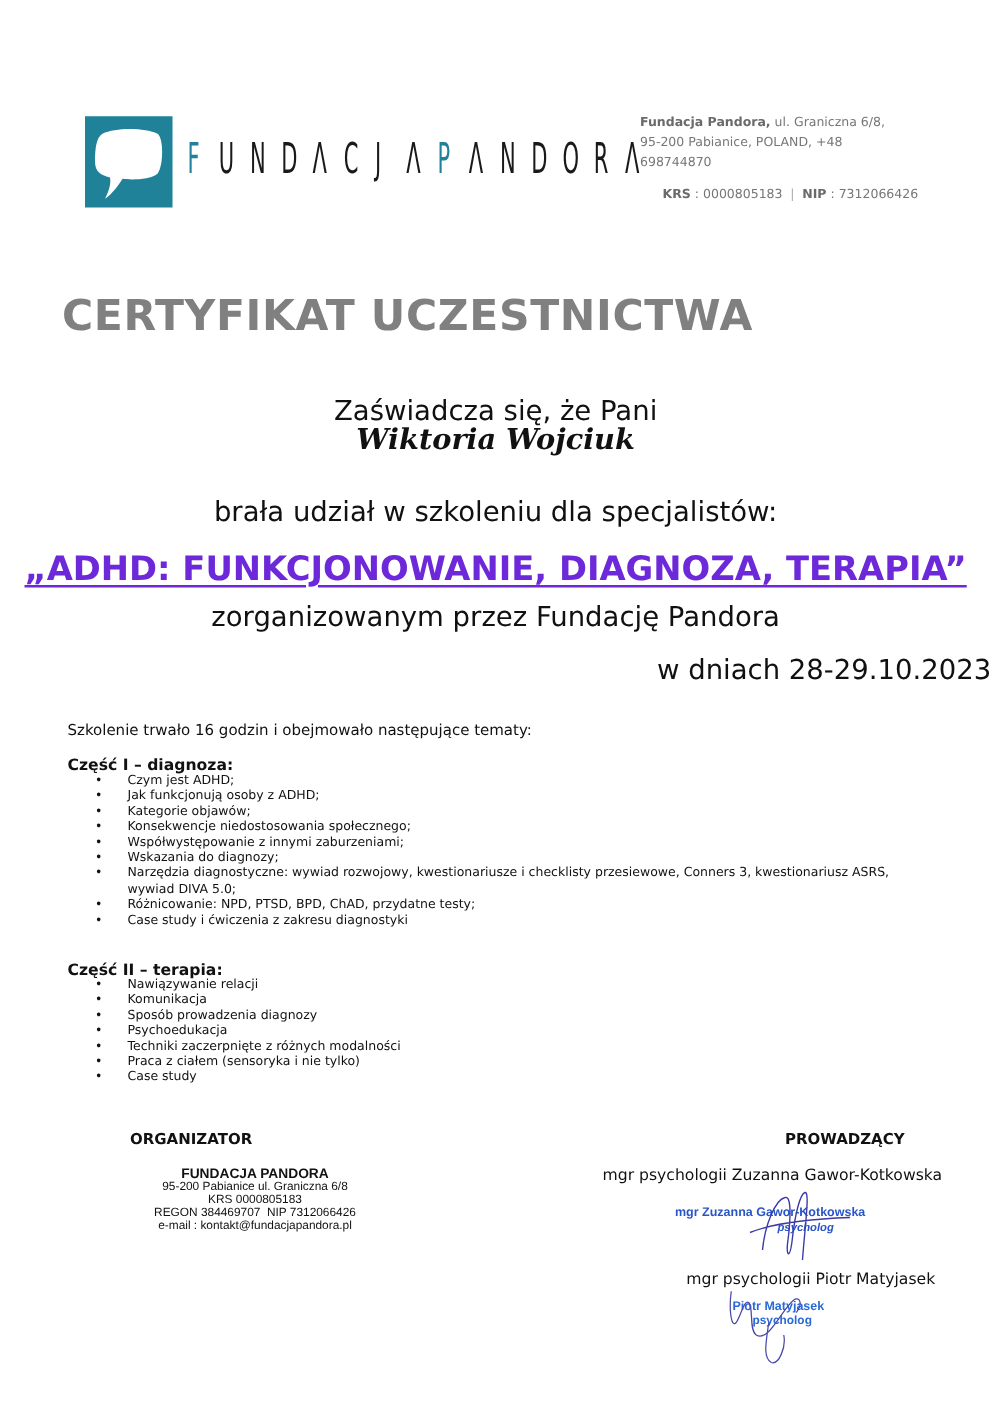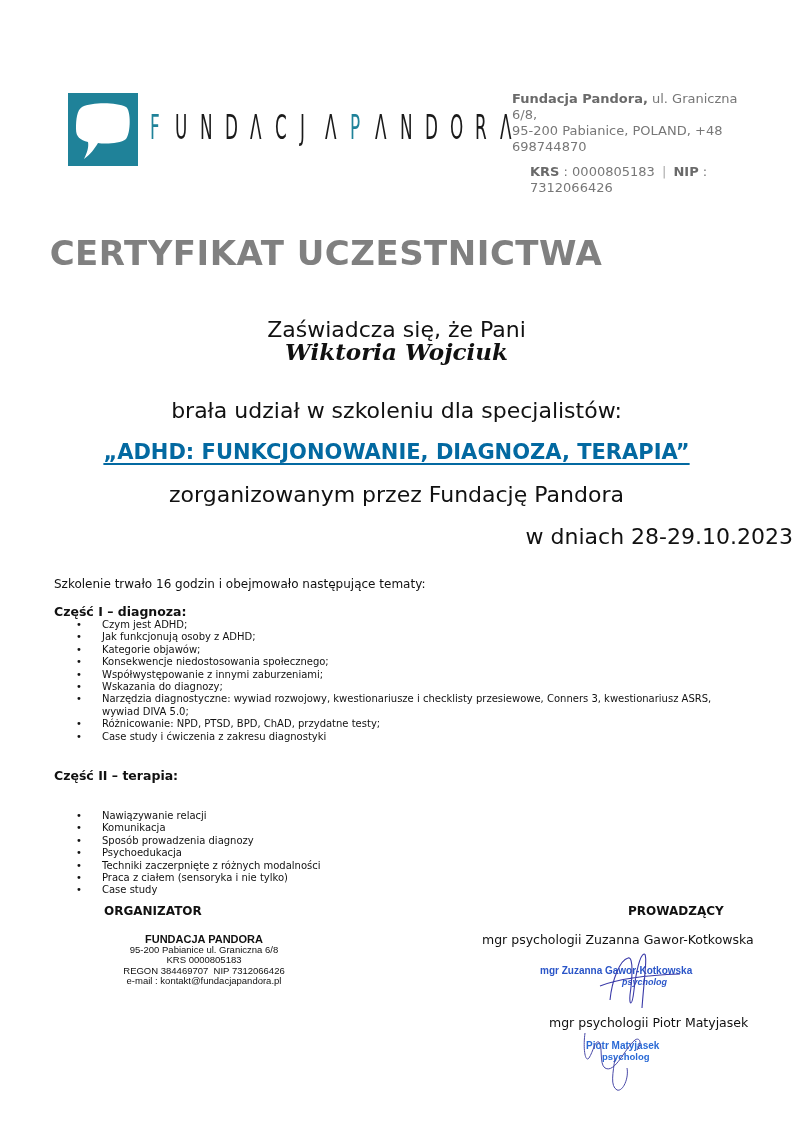--- a/index.html
+++ b/index.html
@@ -4,44 +4,44 @@
 <style>
   html, body { margin:0; padding:0; background:#ffffff; }
   body { width:793px; height:1124px; position:relative; overflow:hidden; font-family:"DejaVu Sans", sans-serif; color:#111; }
   .abs { position:absolute; }
   
   .logo-box { left:68px; top:93px; width:70px; height:73px; background:#1f8299; }
   .logo-box svg { position:absolute; left:0; top:0; }
   .logo-text { left:150px; top:107px; height:40px; display:flex; align-items:center; }
   .logo-letter { display:inline-block; width:25px; font-family:"DejaVu Sans Condensed","DejaVu Sans", sans-serif; font-size:34px; font-weight:300; color:#1a1a1a; transform:scaleX(0.55); transform-origin:left center; letter-spacing:0; }
   .logo-letter.accent { color:#1f8299; }
-  .contact { left:512px; top:91px; width:240px; font-size:13px; line-height:16px; color:#777; }
+  .contact { left:512px; top:91px; width:240px; font-size:10px; line-height:16px; color:#777; }
   .contact b { color:#6a6a6a; }
   .contact .ids { margin-top:9px;margin-left:18px; }
   .contact .sep { color:#aaa; margin:0 3px; }
   
   .title { left:0; width:652px; top:233px; text-align:center; font-size:34px; font-weight:bold; color:#808080; letter-spacing:0.5px; }
   .center-line { left:0; width:793px; text-align:center; font-size:22px; color:#111; }
   .l1 { top:317px; }
   .name { top:338px; font-family:"DejaVu Serif", serif; font-style:italic; font-weight:bold; font-size:23px; }
   .l3 { top:398px; }
-  .course { top:440px; color:#0369a1; font-weight:bold; font-size:21px; }
+  .course { top:440px; color:#6d28d9; font-weight:bold; font-size:27px; }
   .course span { text-decoration:underline; text-underline-offset:4px; text-decoration-thickness:2px; }
   .l5 { top:482px; }
   .l6 { top:524px;text-align:right; }
   
   .intro { left:54px; top:577px; font-size:12px; color:#111; }
   .section-h { left:54px; font-size:12.5px; font-weight:bold; color:#111; }
   .s1 { top:604px; }
   .s2 { top:768px; }
   ul.topics { position:absolute; left:54px; margin:0; padding:0; list-style:none; font-size:10px; line-height:12.4px; color:#111; width:690px; }
   ul.topics li { position:relative; padding-left:48px; }
   ul.topics li::before { content:"•"; position:absolute; left:22px; top:0; font-size:10px; }
   .u1 { top:619px; }
-  .u2 { top:810px; }
+  .u2 { top:782px; }
   
   .org-h { left:84px; top:904px; font-size:12px; font-weight:bold;margin-left:20px; }
   .stamp { left:72px; top:934px; width:168px; text-align:center; font-family:"Liberation Sans", sans-serif; font-size:9.5px; line-height:10.5px; color:#111;margin-left:48px; }
   .stamp .s-title { font-weight:bold; font-size:11px; }
   .prow-h { left:628px; top:904px; font-size:12px; font-weight:bold; }
   .trainer1 { left:482px; top:932px; font-size:12.5px; }
   .trainer2 { left:549px; top:1015px; font-size:12.5px; }
   .sig1 { left:540px; top:950px; width:180px; height:60px; }
   .sig1-text { left:540px; top:965px; font-family:"Liberation Sans", sans-serif; font-weight:bold; font-size:10px; color:#2a55c8; white-space:nowrap; }
   .sig1-sub { left:622px; top:977px; font-family:"Liberation Sans", sans-serif; font-weight:bold; font-style:italic; font-size:9px; color:#2a55c8; }

